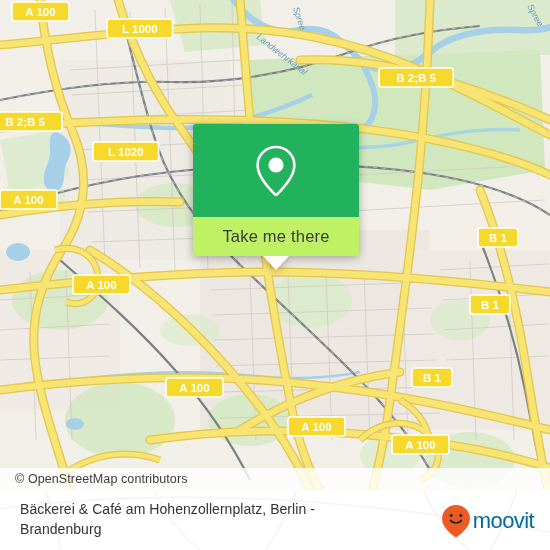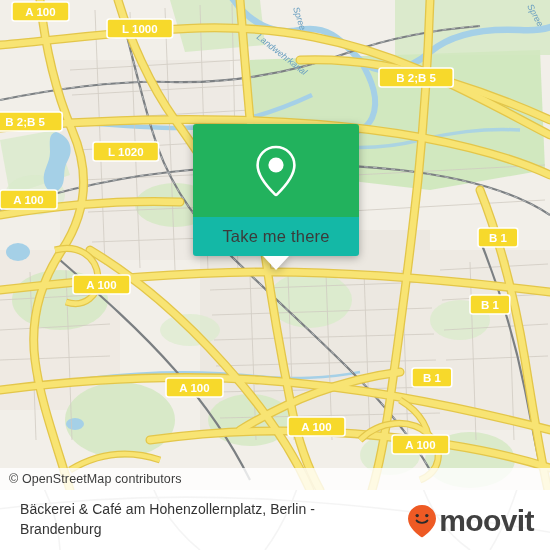--- a/index.html
+++ b/index.html
@@ -40,21 +40,21 @@
     width: 550px;
     height: 22px;
     background: rgba(255,255,255,0.80);
     display: flex;
     align-items: center;
     z-index: 30;
   }
   .osm-attrib span {
     font-size: 12.5px;
     color: #3c3c3c;
-    padding-left: 9px;
+    padding-left: 15px;
     letter-spacing: 0.1px;
   }
 
   
   .popup {
     position: absolute;
     left: 193px;
     top: 124px;
     width: 166px;
     z-index: 40;
@@ -65,21 +65,21 @@
     height: 93px;
     background: #22b25d;
     border-radius: 3px 3px 0 0;
     display: flex;
     align-items: center;
     justify-content: center;
   }
   .popup-foot {
     width: 166px;
     height: 39px;
-    background: #14b8a6;
+    background: #bef264;
     border-radius: 0 0 3px 3px;
     display: flex;
     align-items: center;
     justify-content: center;
   }
   .popup-foot span {
     font-size: 16.5px;
     color: #3b3b3b;
     letter-spacing: 0.2px;
   }
@@ -124,25 +124,25 @@
   }
   .moovit-logo {
     position: absolute;
     right: 16px;
     top: 14px;
     display: flex;
     align-items: center;
     gap: 2px;
   }
   .moovit-word {
-    font-size: 30px;
+    font-size: 22px;
     line-height: 30px;
-    color: #404040;
+    color: #0369a1;
     letter-spacing: -0.6px;
-    font-weight: 700;
+    font-weight: 400;
   }
 </style>
 </head>
 <body>
 
 <div id="app">
 
   <div class="map-area">
 
     <svg class="map-svg" width="550" height="490" viewBox="0 0 550 490">

